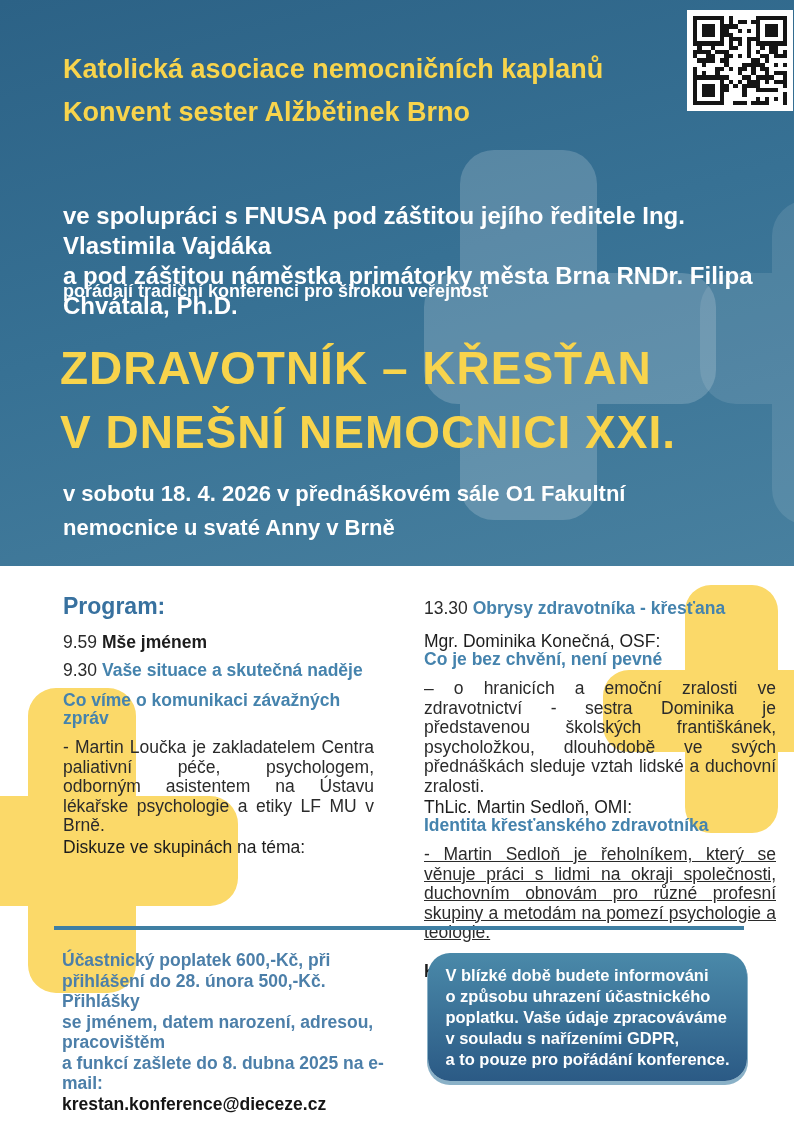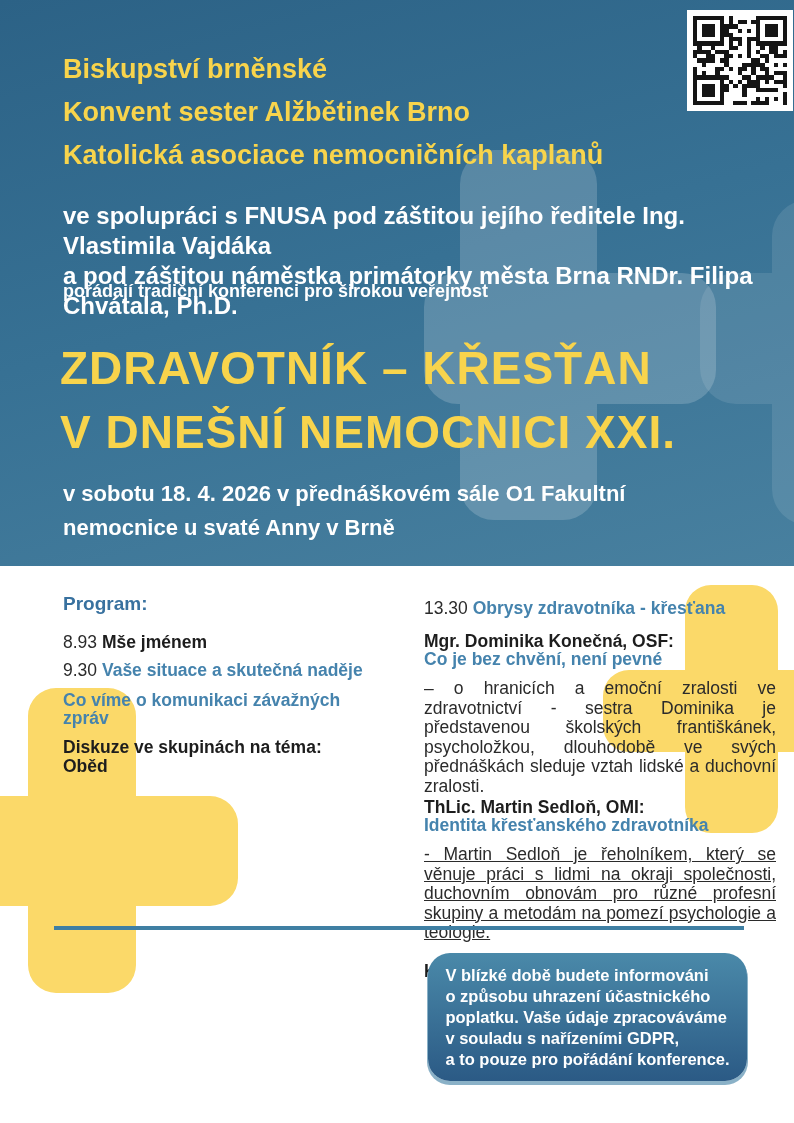--- a/index.html
+++ b/index.html
@@ -41,29 +41,29 @@
   }
   .qr-box{
     position:absolute;top:10px;right:1px;width:106px;height:101px;
     background:#ffffff;box-sizing:border-box;padding:6px;
   }
   .qr-box svg{width:100%;height:100%;display:block;shape-rendering:crispEdges;}
   
   .yellow-cross{position:absolute;left:0;top:566px;width:794px;height:470px;pointer-events:none;}
   .program-heading{
     position:absolute;left:63px;top:593px;
-    font-size:19px;font-weight:700;color:var(--accent-dark,#38719f);
+    font-size:23px;font-weight:700;color:var(--accent-dark,#38719f);
   }
   .col{position:absolute;font-size:17.5px;color:#2b2b2b;}
   .col-left{left:63px;top:632px;width:311px;}
   .col-right{left:424px;top:598px;width:352px;}
   .prog-line{line-height:20px;}
   .t-bold{font-weight:700;color:#1d1d1d;}
   .t-blue{font-weight:700;color:var(--session-blue,#4583ad);margin-top:41px;}
-  .speaker-name{font-weight:700;color:#1d1d1d;line-height:18px;}
+  .speaker-name{font-weight:400;color:#1d1d1d;line-height:18px;}
   .speaker-talk{font-weight:700;color:var(--session-blue,#4583ad);line-height:18px;}
   .bio{line-height:19.5px;text-align:justify;}
   .mb8{margin-bottom:8px;}.mb11{margin-bottom:11px;}.mb14{margin-bottom:14px;}
   .mb2{margin-bottom:2px;}.mb10{margin-bottom:10px;}.mb0{margin-bottom:0;text-decoration:underline;}
   .closing{font-weight:700;color:#1d1d1d;line-height:20px;margin-top:18px;}
   
   .divider{
     position:absolute;left:54px;top:926px;width:690px;height:4px;
     background:var(--divider,#3f7fa3);
   }
@@ -98,23 +98,22 @@
            M736,273 H884 A36,36 0 0 1 920,309 V368 A36,36 0 0 1 884,404 H736 A36,36 0 0 1 700,368 V309 A36,36 0 0 1 736,273 Z"></path>
     </svg>
 
     <div class="qr-box">
       <svg id="qr-svg" viewBox="0 0 21 21" preserveAspectRatio="none">
           <path d="M0 0h1v1h-1zM1 0h1v1h-1zM2 0h1v1h-1zM3 0h1v1h-1zM4 0h1v1h-1zM5 0h1v1h-1zM6 0h1v1h-1zM8 0h1v1h-1zM14 0h1v1h-1zM15 0h1v1h-1zM16 0h1v1h-1zM17 0h1v1h-1zM18 0h1v1h-1zM19 0h1v1h-1zM20 0h1v1h-1zM0 1h1v1h-1zM6 1h1v1h-1zM8 1h1v1h-1zM10 1h1v1h-1zM11 1h1v1h-1zM13 1h1v1h-1zM14 1h1v1h-1zM20 1h1v1h-1zM0 2h1v1h-1zM2 2h1v1h-1zM3 2h1v1h-1zM4 2h1v1h-1zM6 2h1v1h-1zM7 2h1v1h-1zM8 2h1v1h-1zM9 2h1v1h-1zM14 2h1v1h-1zM16 2h1v1h-1zM17 2h1v1h-1zM18 2h1v1h-1zM20 2h1v1h-1zM0 3h1v1h-1zM2 3h1v1h-1zM3 3h1v1h-1zM4 3h1v1h-1zM6 3h1v1h-1zM7 3h1v1h-1zM10 3h1v1h-1zM12 3h1v1h-1zM14 3h1v1h-1zM16 3h1v1h-1zM17 3h1v1h-1zM18 3h1v1h-1zM20 3h1v1h-1zM0 4h1v1h-1zM2 4h1v1h-1zM3 4h1v1h-1zM4 4h1v1h-1zM6 4h1v1h-1zM7 4h1v1h-1zM8 4h1v1h-1zM14 4h1v1h-1zM16 4h1v1h-1zM17 4h1v1h-1zM18 4h1v1h-1zM20 4h1v1h-1zM0 5h1v1h-1zM6 5h1v1h-1zM8 5h1v1h-1zM9 5h1v1h-1zM10 5h1v1h-1zM12 5h1v1h-1zM13 5h1v1h-1zM14 5h1v1h-1zM20 5h1v1h-1zM0 6h1v1h-1zM1 6h1v1h-1zM2 6h1v1h-1zM3 6h1v1h-1zM4 6h1v1h-1zM5 6h1v1h-1zM6 6h1v1h-1zM8 6h1v1h-1zM10 6h1v1h-1zM12 6h1v1h-1zM14 6h1v1h-1zM15 6h1v1h-1zM16 6h1v1h-1zM17 6h1v1h-1zM18 6h1v1h-1zM19 6h1v1h-1zM20 6h1v1h-1zM1 7h1v1h-1zM4 7h1v1h-1zM8 7h1v1h-1zM9 7h1v1h-1zM12 7h1v1h-1zM15 7h1v1h-1zM17 7h1v1h-1zM18 7h1v1h-1zM0 8h1v1h-1zM1 8h1v1h-1zM2 8h1v1h-1zM3 8h1v1h-1zM5 8h1v1h-1zM6 8h1v1h-1zM7 8h1v1h-1zM12 8h1v1h-1zM14 8h1v1h-1zM17 8h1v1h-1zM18 8h1v1h-1zM20 8h1v1h-1zM0 9h1v1h-1zM3 9h1v1h-1zM4 9h1v1h-1zM7 9h1v1h-1zM8 9h1v1h-1zM10 9h1v1h-1zM12 9h1v1h-1zM15 9h1v1h-1zM16 9h1v1h-1zM18 9h1v1h-1zM19 9h1v1h-1zM20 9h1v1h-1zM1 10h1v1h-1zM2 10h1v1h-1zM3 10h1v1h-1zM4 10h1v1h-1zM6 10h1v1h-1zM7 10h1v1h-1zM13 10h1v1h-1zM14 10h1v1h-1zM16 10h1v1h-1zM2 11h1v1h-1zM7 11h1v1h-1zM11 11h1v1h-1zM12 11h1v1h-1zM13 11h1v1h-1zM14 11h1v1h-1zM15 11h1v1h-1zM18 11h1v1h-1zM20 11h1v1h-1zM0 12h1v1h-1zM5 12h1v1h-1zM6 12h1v1h-1zM8 12h1v1h-1zM10 12h1v1h-1zM11 12h1v1h-1zM13 12h1v1h-1zM15 12h1v1h-1zM16 12h1v1h-1zM0 13h1v1h-1zM2 13h1v1h-1zM5 13h1v1h-1zM10 13h1v1h-1zM13 13h1v1h-1zM16 13h1v1h-1zM18 13h1v1h-1zM19 13h1v1h-1zM20 13h1v1h-1zM0 14h1v1h-1zM1 14h1v1h-1zM2 14h1v1h-1zM3 14h1v1h-1zM4 14h1v1h-1zM5 14h1v1h-1zM6 14h1v1h-1zM7 14h1v1h-1zM11 14h1v1h-1zM12 14h1v1h-1zM14 14h1v1h-1zM15 14h1v1h-1zM16 14h1v1h-1zM17 14h1v1h-1zM20 14h1v1h-1zM0 15h1v1h-1zM6 15h1v1h-1zM8 15h1v1h-1zM10 15h1v1h-1zM12 15h1v1h-1zM13 15h1v1h-1zM14 15h1v1h-1zM16 15h1v1h-1zM18 15h1v1h-1zM19 15h1v1h-1zM20 15h1v1h-1zM0 16h1v1h-1zM2 16h1v1h-1zM3 16h1v1h-1zM4 16h1v1h-1zM6 16h1v1h-1zM7 16h1v1h-1zM9 16h1v1h-1zM11 16h1v1h-1zM12 16h1v1h-1zM13 16h1v1h-1zM14 16h1v1h-1zM20 16h1v1h-1zM0 17h1v1h-1zM2 17h1v1h-1zM3 17h1v1h-1zM4 17h1v1h-1zM6 17h1v1h-1zM7 17h1v1h-1zM11 17h1v1h-1zM14 17h1v1h-1zM15 17h1v1h-1zM16 17h1v1h-1zM17 17h1v1h-1zM18 17h1v1h-1zM0 18h1v1h-1zM2 18h1v1h-1zM3 18h1v1h-1zM4 18h1v1h-1zM6 18h1v1h-1zM11 18h1v1h-1zM20 18h1v1h-1zM0 19h1v1h-1zM6 19h1v1h-1zM14 19h1v1h-1zM16 19h1v1h-1zM18 19h1v1h-1zM20 19h1v1h-1zM0 20h1v1h-1zM1 20h1v1h-1zM2 20h1v1h-1zM3 20h1v1h-1zM4 20h1v1h-1zM5 20h1v1h-1zM6 20h1v1h-1zM9 20h1v1h-1zM10 20h1v1h-1zM11 20h1v1h-1zM13 20h1v1h-1zM14 20h1v1h-1zM15 20h1v1h-1zM16 20h1v1h-1zM20 20h1v1h-1z" fill="#151515"></path>
         </svg>
     </div>
 
     <div class="org-lines">
-      <div>Biskupství brněnské</div>
+      <div>Katolická asociace nemocničních kaplanů</div>
       <div>Konvent sester Alžbětinek Brno</div>
-      <div>Katolická asociace nemocničních kaplanů</div>
     </div>
 
     <div class="collab ml">ve spolupráci s FNUSA pod záštitou jejího ředitele Ing. Vlastimila Vajdáka
 a pod záštitou náměstka primátorky města Brna RNDr. Filipa Chvátala, Ph.D.</div>
     <div class="intro">pořádají tradiční konferenci pro širokou veřejnost</div>
     <div class="main-title ml">ZDRAVOTNÍK – KŘESŤAN
 V DNEŠNÍ NEMOCNICI XXI.</div>
     <div class="venue ml">v sobotu 18. 4. 2026 v přednáškovém sále O1 Fakultní
 nemocnice u svaté Anny v Brně</div>
   </div>
@@ -122,40 +121,49 @@
   <svg class="yellow-cross" viewBox="0 566 794 470" aria-hidden="true">
     <path fill="#fbd969" fill-rule="nonzero" d="M56,688 H108 A28,28 0 0 1 136,716 V965 A28,28 0 0 1 108,993 H56 A28,28 0 0 1 28,965 V716 A28,28 0 0 1 56,688 Z
          M-12,796 H210 A28,28 0 0 1 238,824 V878 A28,28 0 0 1 210,906 H-12 A28,28 0 0 1 -40,878 V824 A28,28 0 0 1 -12,796 Z"></path>
     <path fill="#fbd969" fill-rule="nonzero" d="M711,585 H752 A26,26 0 0 1 778,611 V807 A26,26 0 0 1 752,833 H711 A26,26 0 0 1 685,807 V611 A26,26 0 0 1 711,585 Z
          M629,670 H817 A26,26 0 0 1 843,696 V726 A26,26 0 0 1 817,752 H629 A26,26 0 0 1 603,726 V696 A26,26 0 0 1 629,670 Z"></path>
   </svg>
 
   <div class="program-heading">Program:</div>
 
   <div class="col col-left">
-    <div class="prog-line mb8"><span>8.93</span> <span class="t-bold">Mše jménem</span></div>
+    <div class="prog-line mb8"><span>9.59</span> <span class="t-bold">Mše jménem</span></div>
     <div class="prog-line mb11"><span>9.30</span> <span class="t-blue">Vaše situace a skutečná naděje</span></div>
     <div class="speaker-talk mb11">Co víme o komunikaci závažných zpráv</div>
+    <div class="bio mb2">- Martin Loučka je zakladatelem Centra paliativní péče, psychologem, odborným asistentem na Ústavu lékařske psychologie a etiky LF MU v Brně.</div>
     <div class="speaker-name">Diskuze ve skupinách na téma:</div>
-    <div class="t-bold prog-line">Oběd</div>
   </div>
 
   <div class="col col-right">
     <div class="prog-line mb14"><span>13.30</span> <span class="t-blue">Obrysy zdravotníka - křesťana</span></div>
     <div class="speaker-name">Mgr. Dominika Konečná, OSF:</div>
     <div class="speaker-talk mb11">Co je bez chvění, není pevné</div>
     <div class="bio mb2">– o hranicích a emoční zralosti ve zdravotnictví - sestra Dominika je představenou školských františkánek, psycholožkou, dlouhodobě ve svých přednáškách sleduje vztah lidské a duchovní zralosti.</div>
     <div class="speaker-name">ThLic. Martin Sedloň, OMI:</div>
     <div class="speaker-talk mb11">Identita křesťanského zdravotníka</div>
     <div class="bio mb0">- Martin Sedloň je řeholníkem, který se věnuje práci s lidmi na okraji společnosti, duchovním obnovám pro různé profesní skupiny a metodám na pomezí psychologie a teologie.</div>
     <div class="closing">Konference končí asi v 15.00 hod.</div>
   </div>
 
   <div class="divider"></div>
 
+  <div class="fee">
+    <div class="ml">Účastnický poplatek 600,-Kč, při
+přihlášení do 28. února 500,-Kč. Přihlášky
+se jménem, datem narození, adresou,
+pracovištěm
+a funkcí zašlete do 8. dubna 2025 na e-
+mail:</div>
+    <div class="email">krestan.konference@dieceze.cz</div>
+  </div>
 
   <div class="gdpr-box">
     <div class="gdpr-text ml">V blízké době budete informováni
 o způsobu uhrazení účastnického
 poplatku. Vaše údaje zpracováváme
 v souladu s nařízeními GDPR,
 a to pouze pro pořádání konference.</div>
   </div>
 
 </div>

